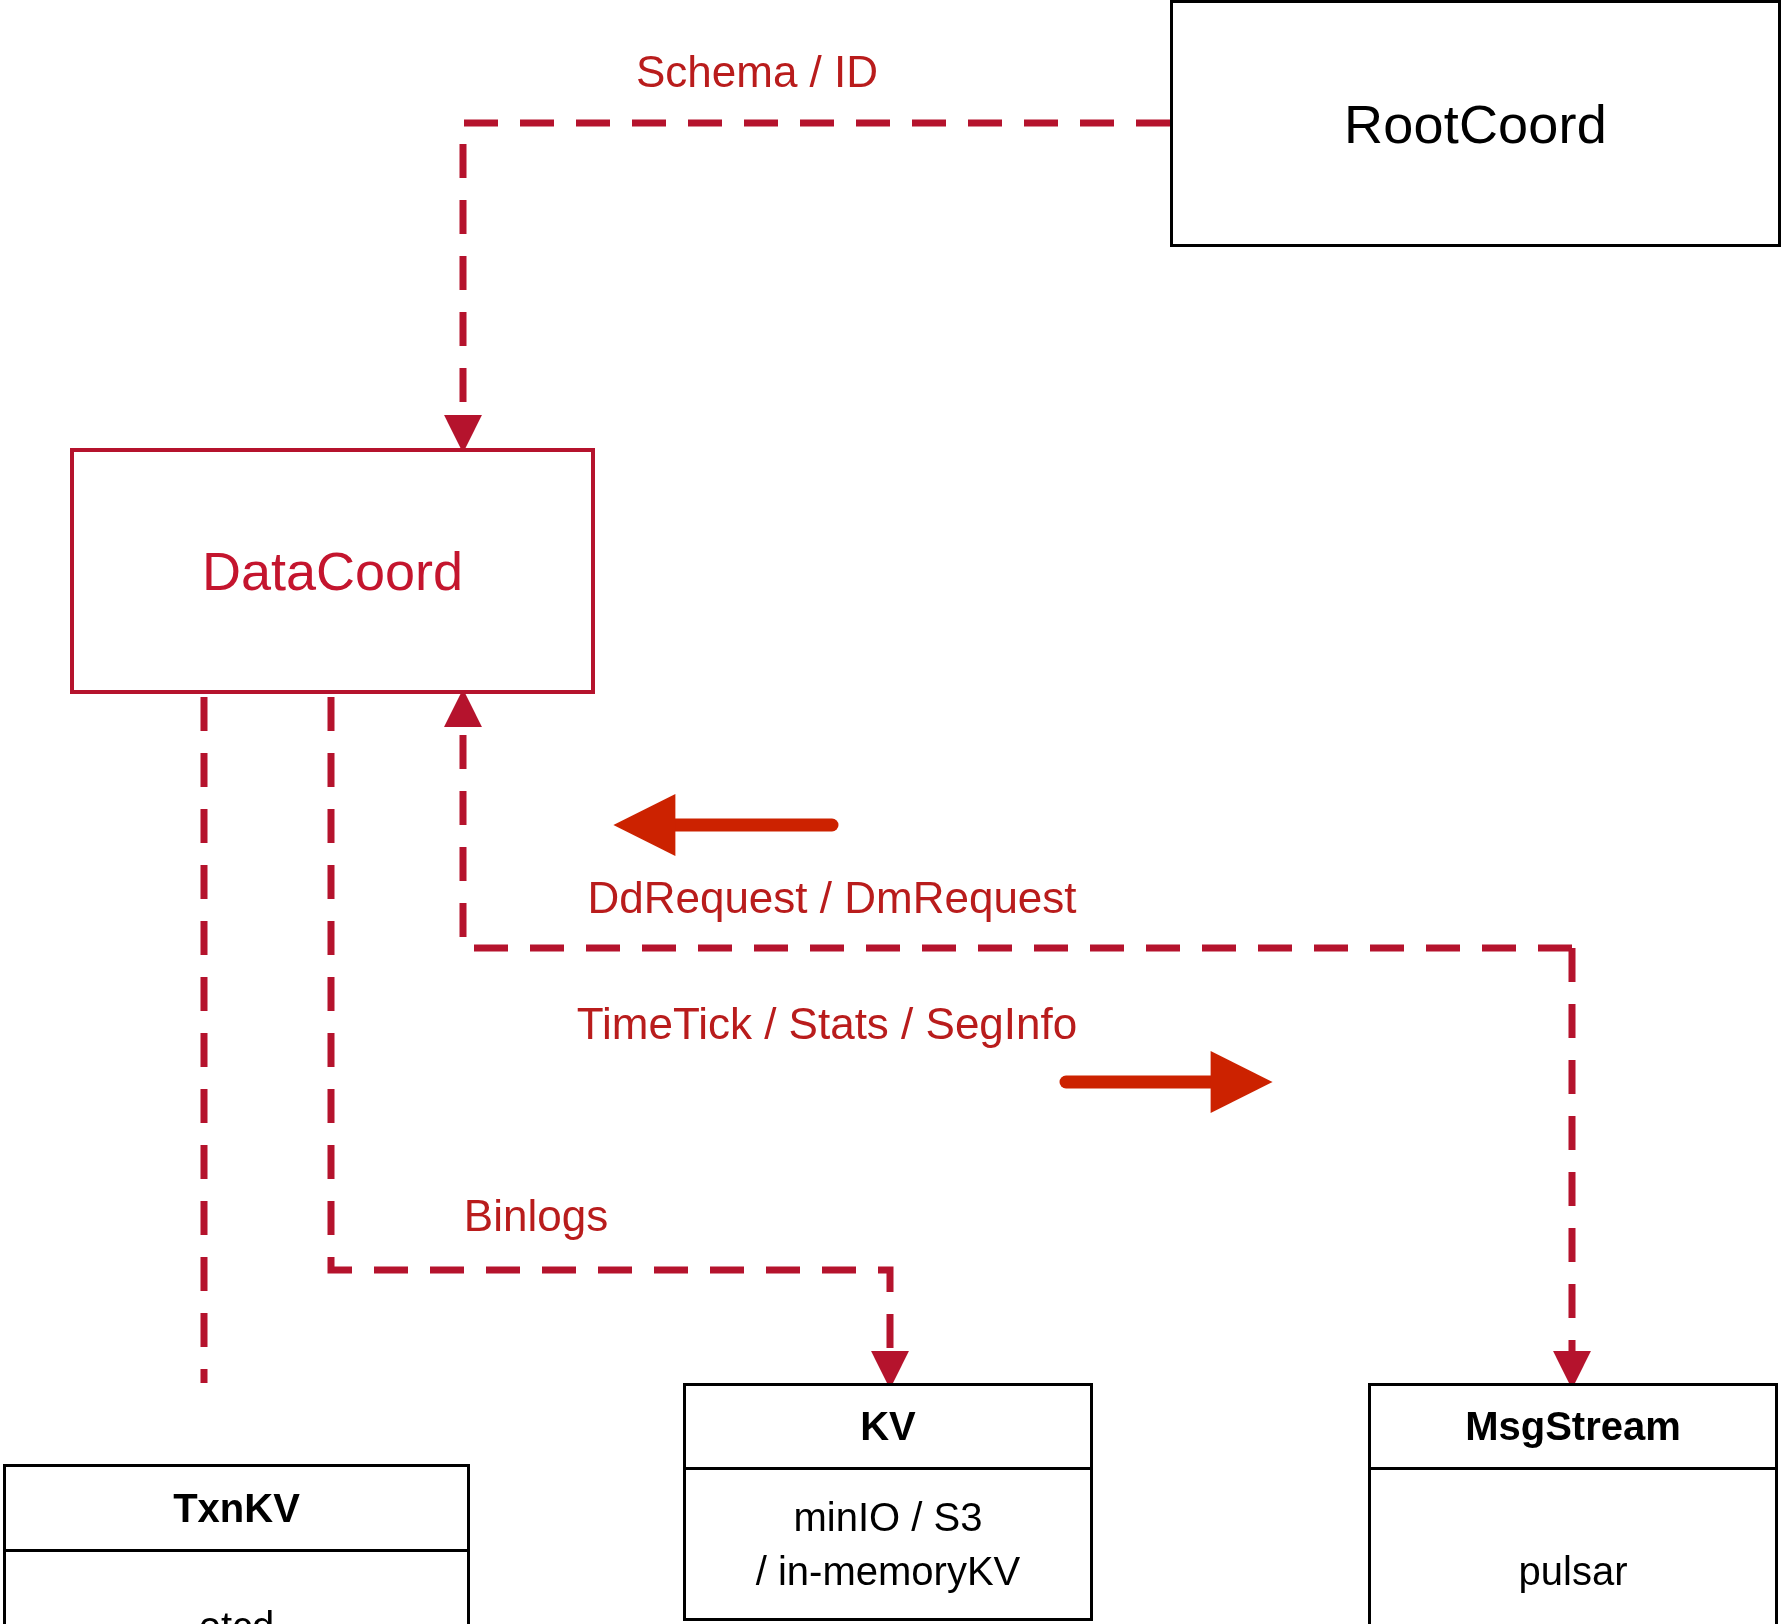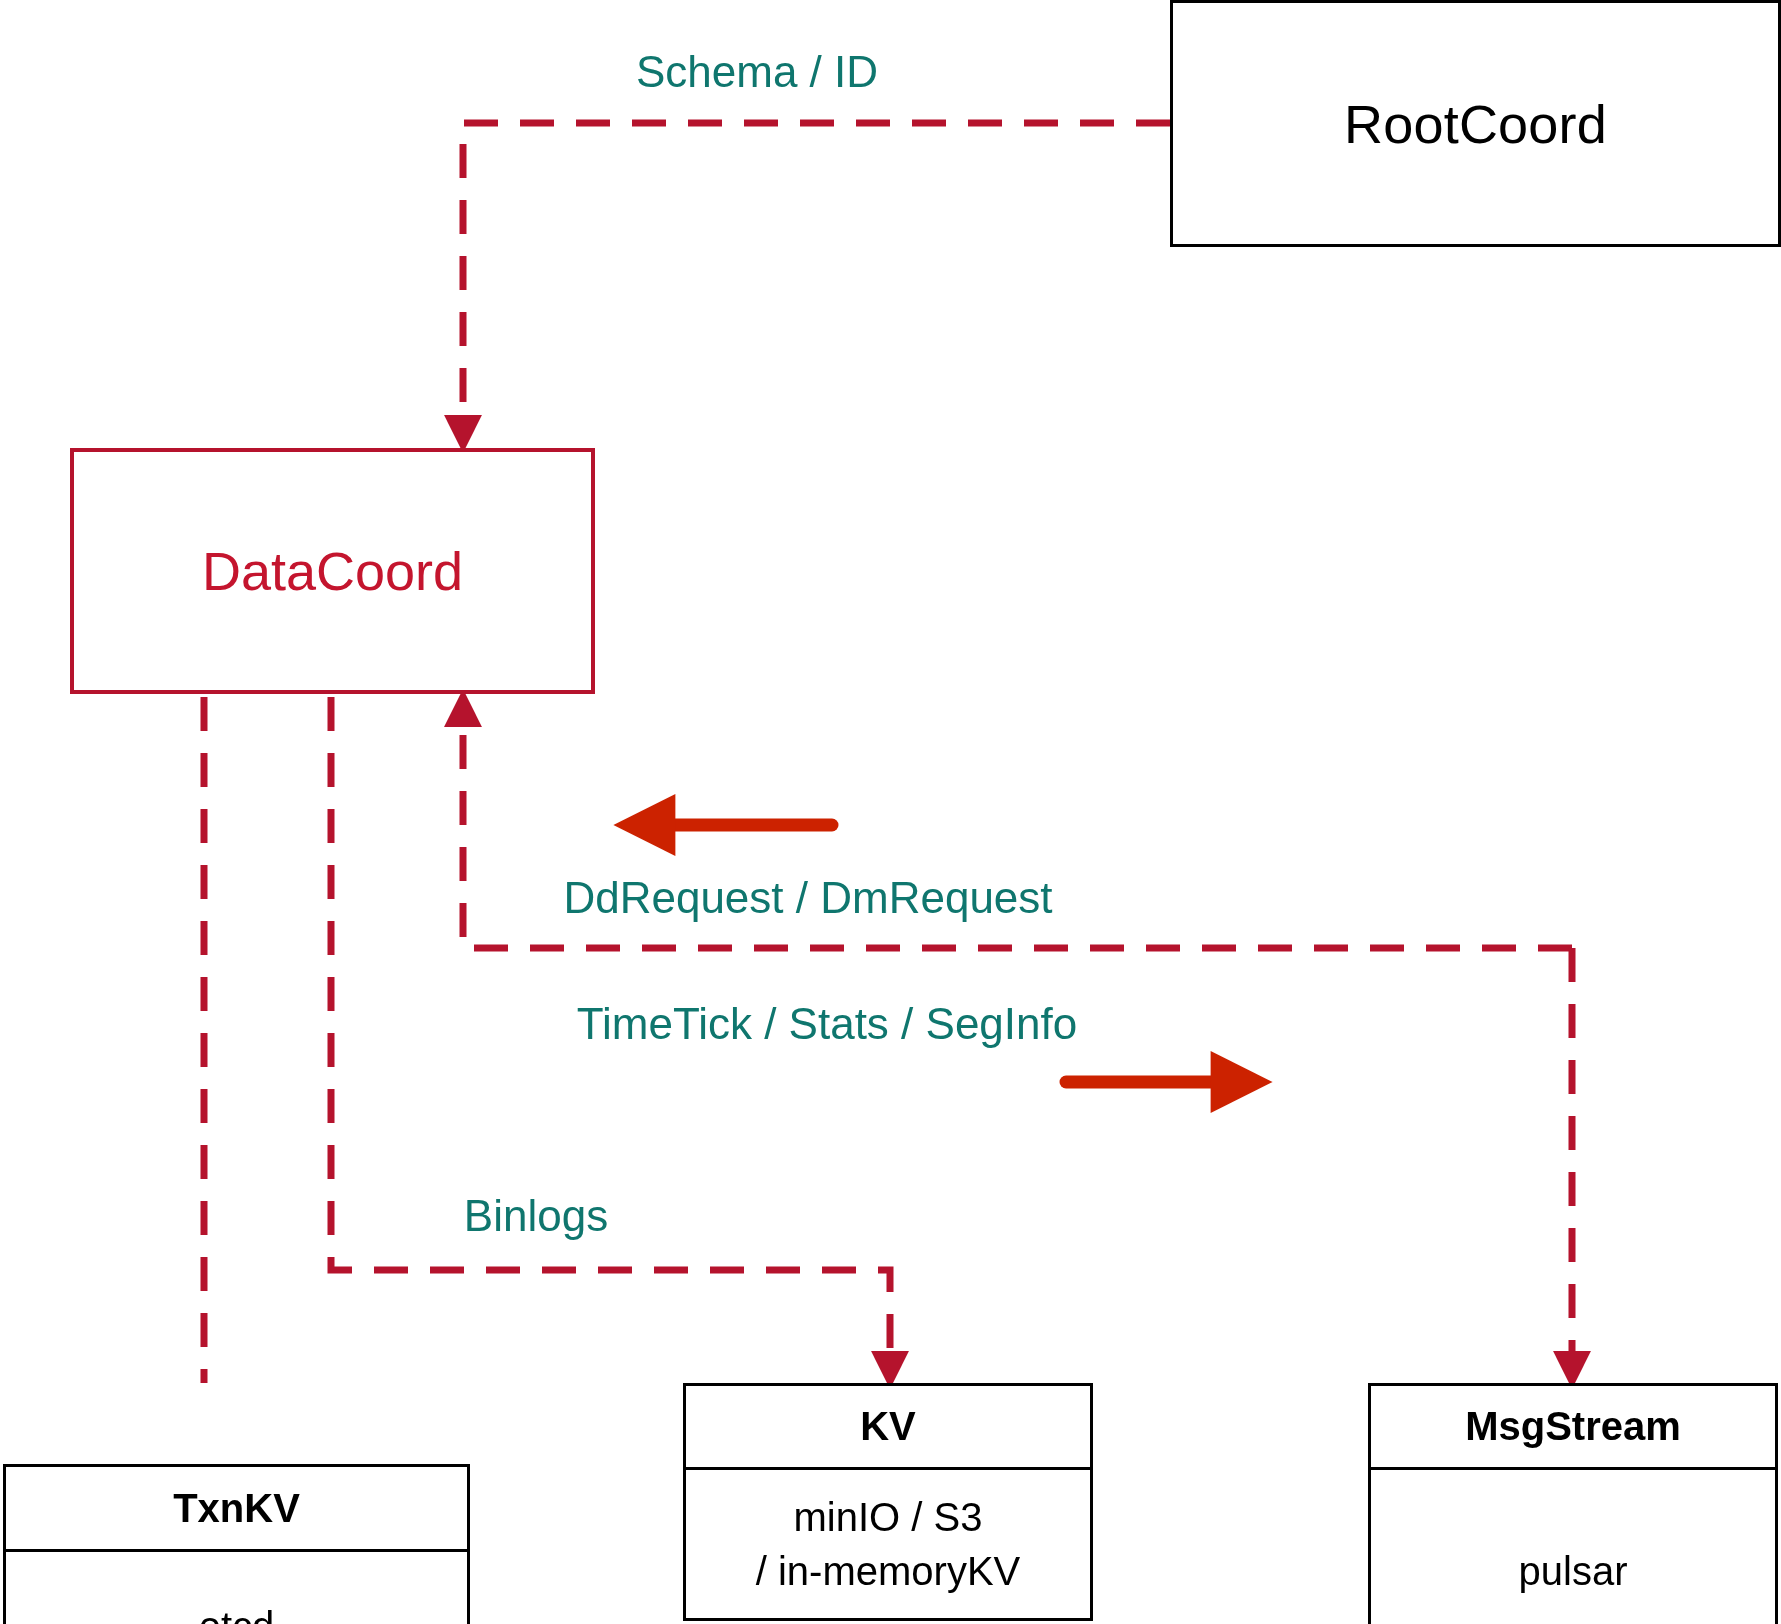--- a/index.html
+++ b/index.html
@@ -77,21 +77,21 @@
     line-height: 1.35;
     text-align: center;
     box-sizing: border-box;
   }
   .split-body .body-line {
     display: block;
   }
   .edge-label {
     position: absolute;
     font-size: 44px;
-    color: #0f766e;
+    color: #b91c1c;
     white-space: nowrap;
     transform: translate(-50%, -50%);
     background: transparent;
   }
 </style>
 </head>
 <body>
 
 <div id="canvas">
 
@@ -148,19 +148,19 @@
 
   <div class="node-box node-split" style="left:1368px; top:1383px; width:410px; height:292px;">
     <div class="split-header" style="height:84px;">MsgStream</div>
     <div class="split-body">
       <span class="body-line">pulsar</span>
     </div>
   </div>
 
   <div class="edge-label" style="left:757px; top:72px;">Schema / ID</div>
 
-  <div class="edge-label" style="left:808px; top:898px;">DdRequest / DmRequest</div>
+  <div class="edge-label" style="left:832px; top:898px;">DdRequest / DmRequest</div>
 
   <div class="edge-label" style="left:827px; top:1024px;">TimeTick / Stats / SegInfo</div>
 
   <div class="edge-label" style="left:500px; top:1216px;margin-left:36px;">Binlogs</div>
 
 </div>
 
 </body></html>

